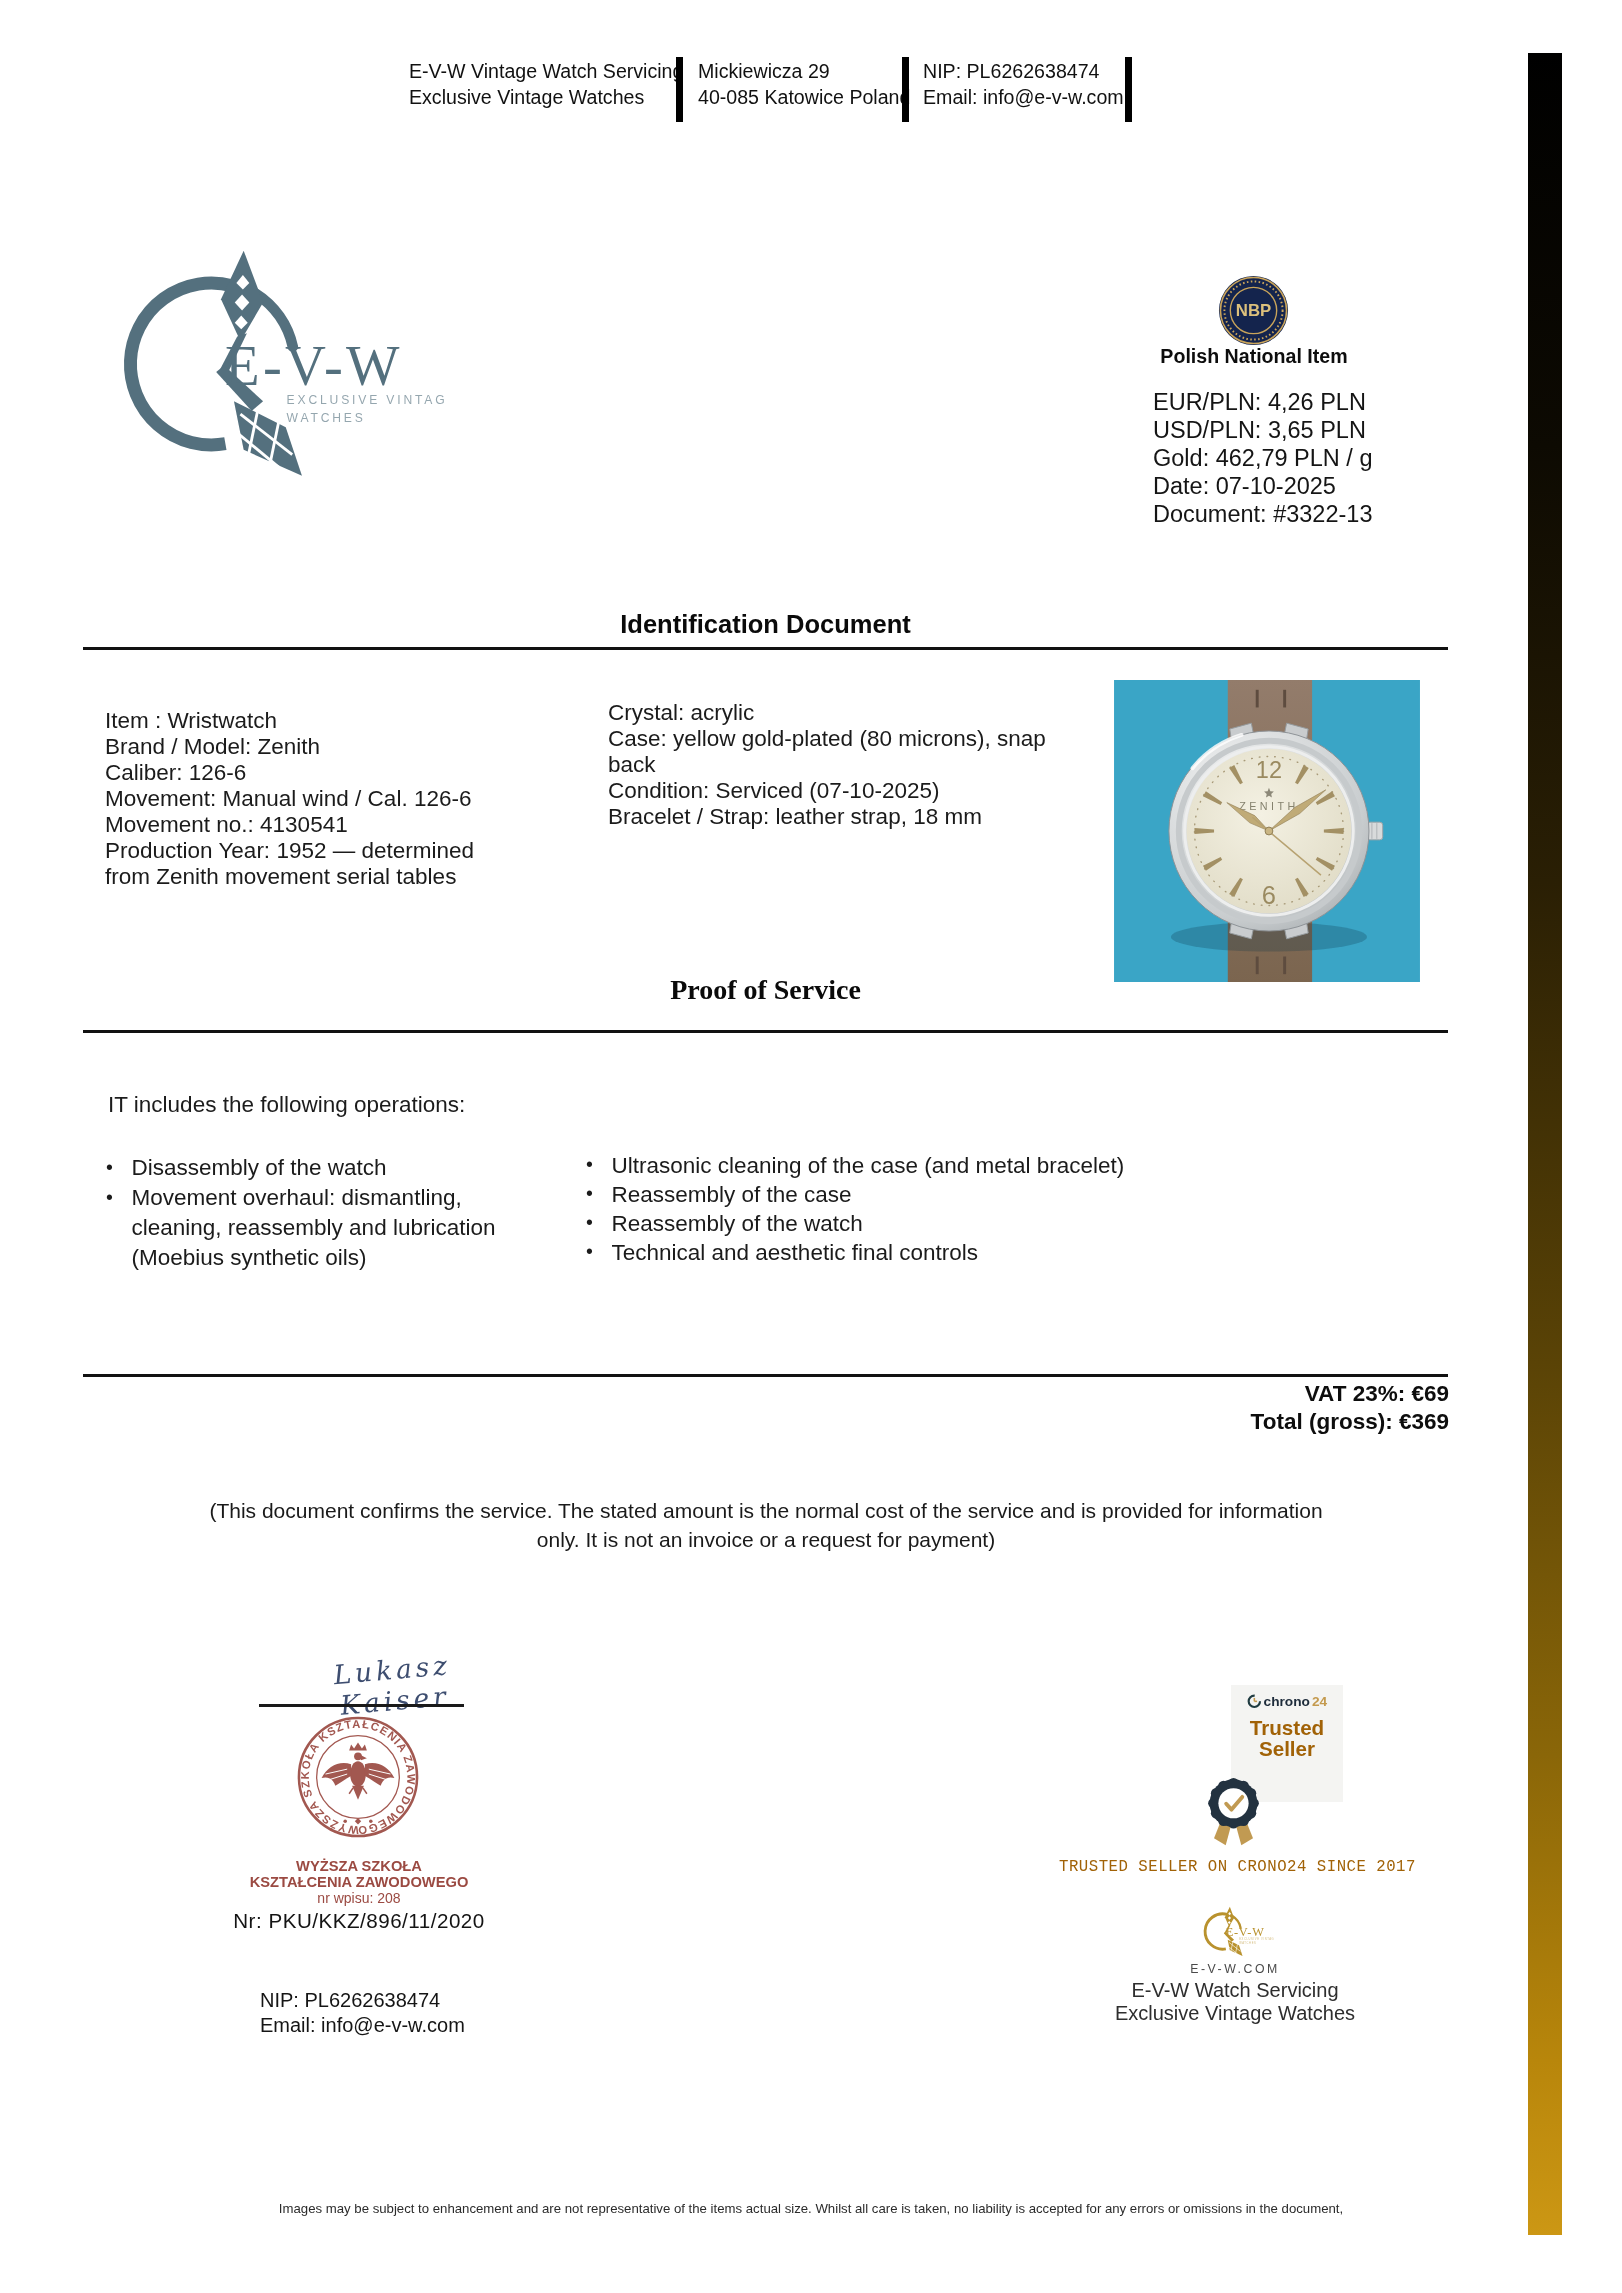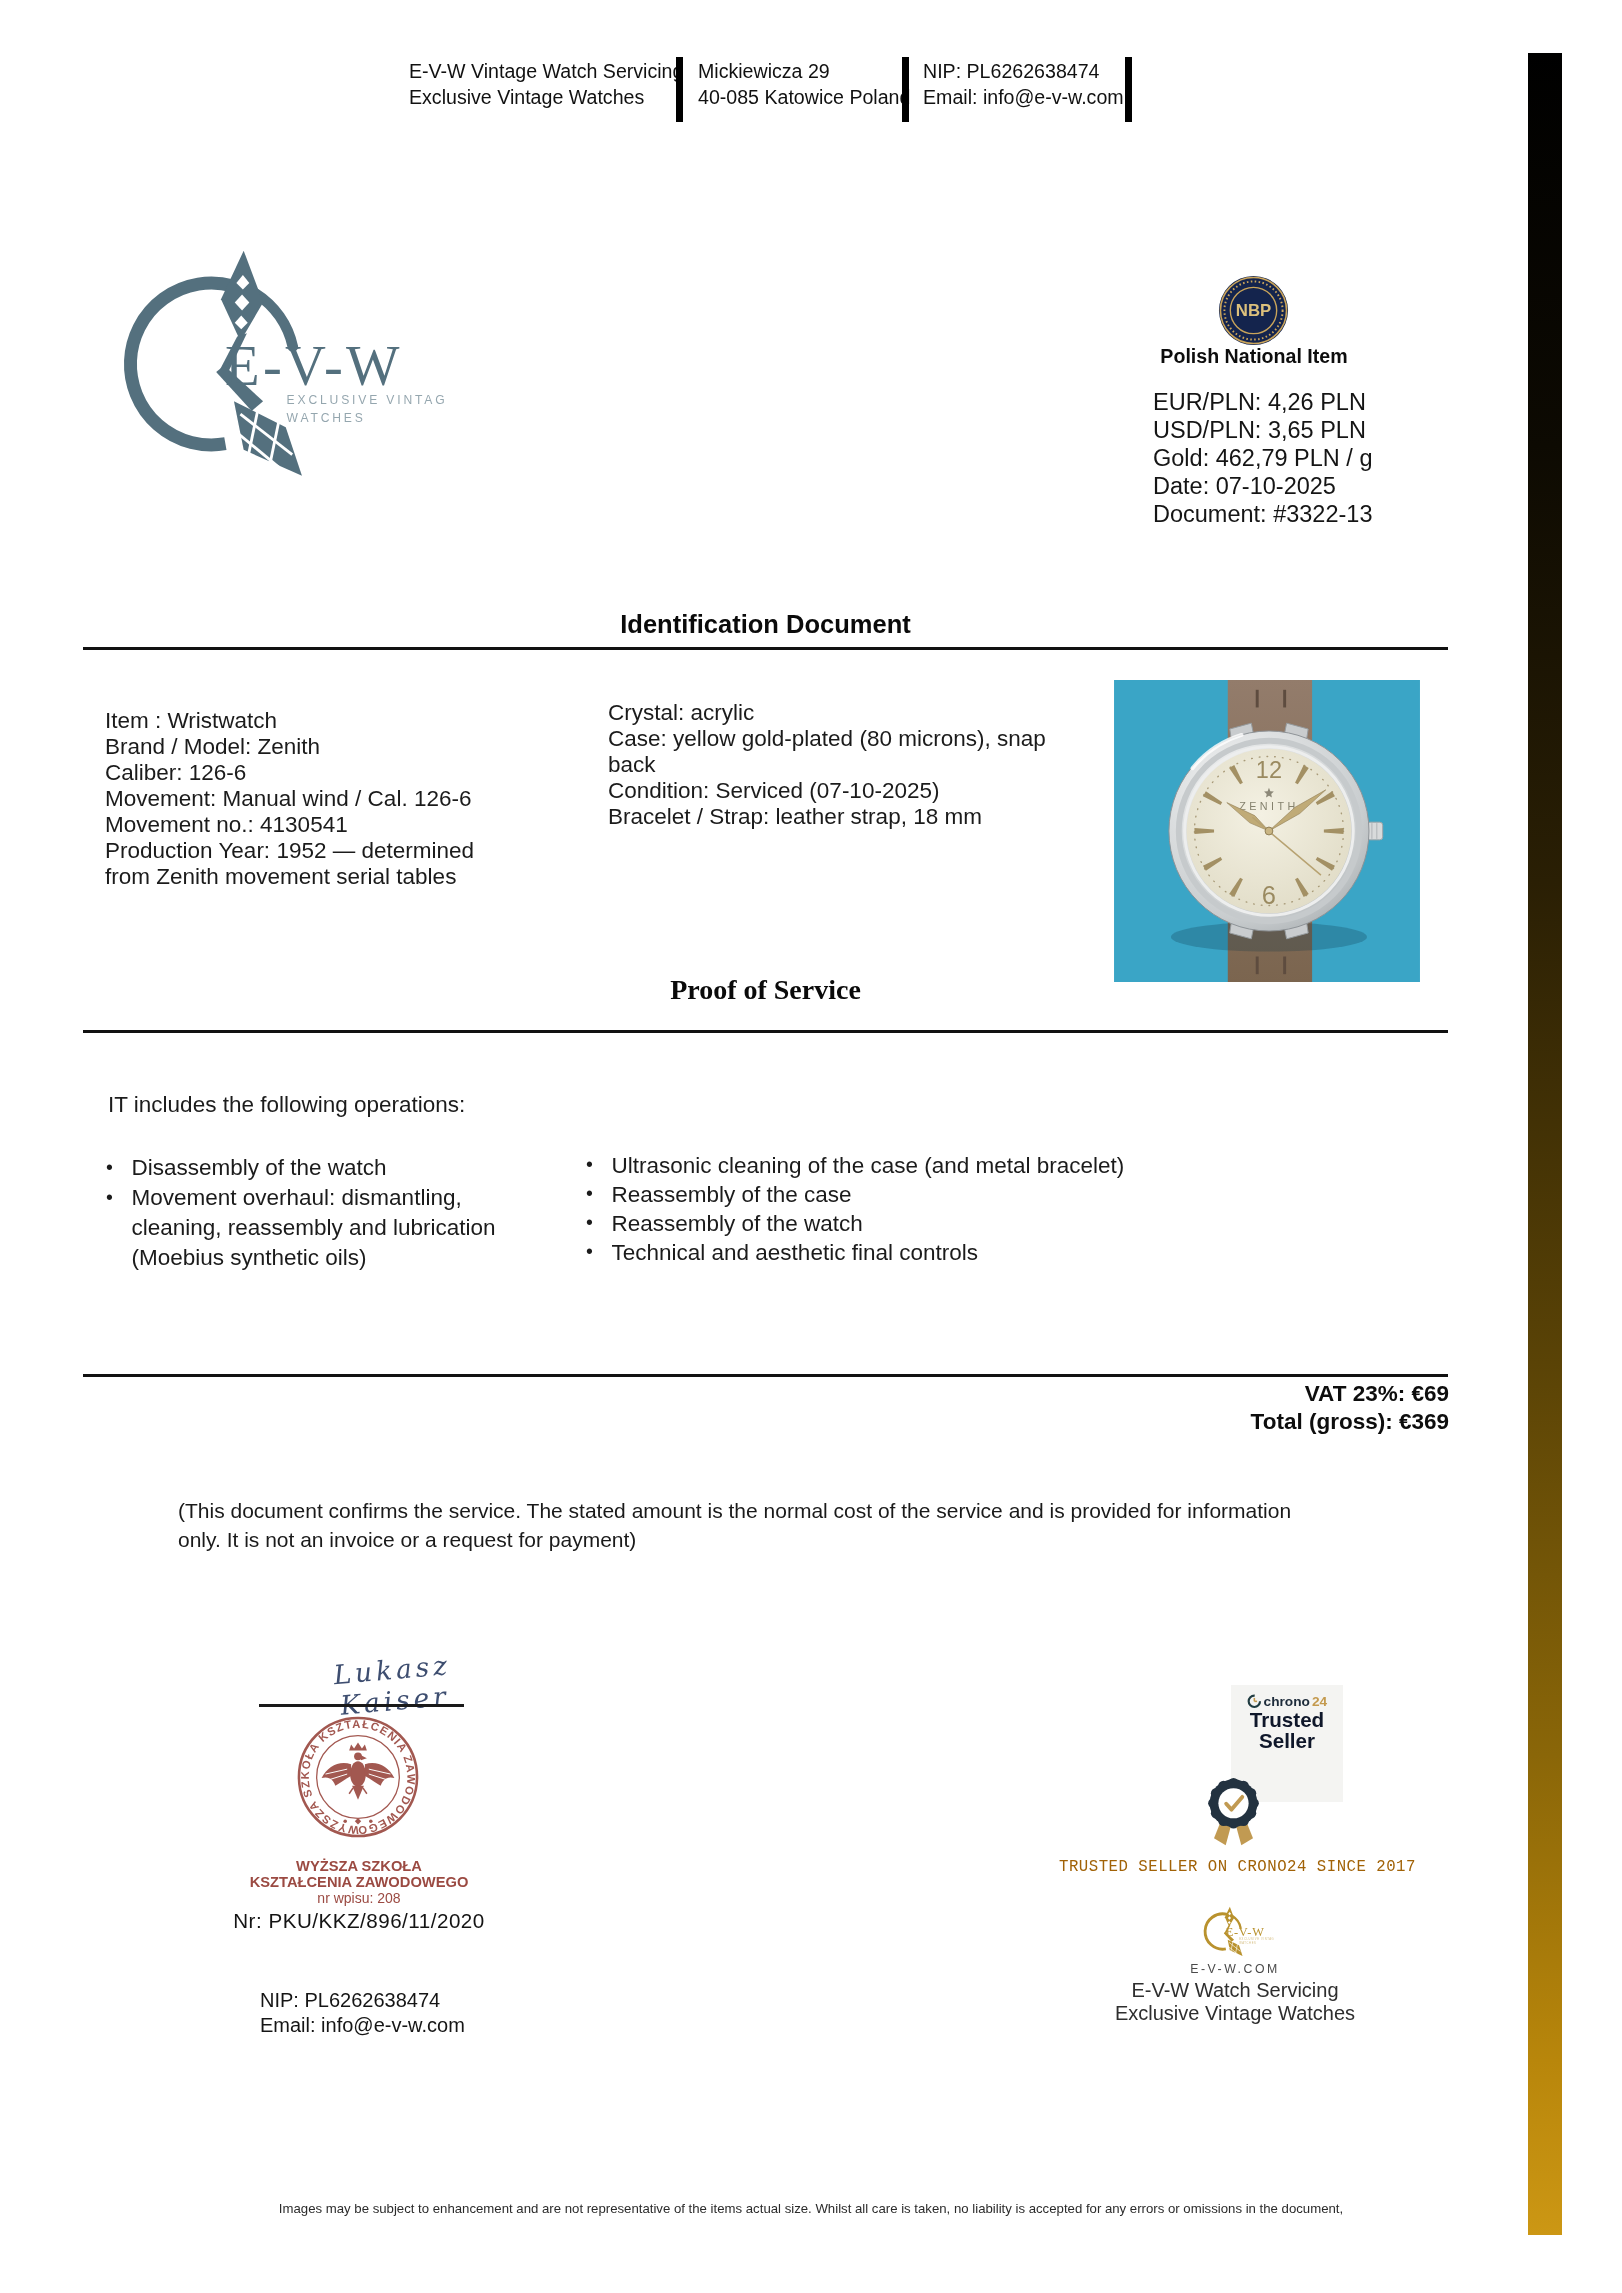--- a/index.html
+++ b/index.html
@@ -20,38 +20,38 @@
   .sec-title{position:absolute;left:83px;width:1365px;text-align:center;font-weight:bold;color:#0a0a0a;}
   
   .idcol{position:absolute;font-size:22.5px;line-height:26px;color:#1b1b1b;}
   
   .blist{position:absolute;font-size:22.5px;line-height:30px;color:#1b1b1b;}
   .brow{position:relative;padding-left:25.5px;}
   .brow.bullet::before{content:"•";position:absolute;left:0;top:-1px;font-size:19.6px;}
   
   .price{position:absolute;left:910px;top:1380px;width:539px;text-align:right;
          font-weight:bold;font-size:22.5px;line-height:28px;color:#0d0d0d;}
-  .note{position:absolute;left:178px;top:1496px;width:1176px;
+  .note{position:absolute;left:178px;top:1496px;width:1176px;text-align:center;
         font-size:21px;line-height:29px;color:#1a1a1a;}
   
   .signature{position:absolute;left:276px;top:1654px;width:235px;text-align:center;
              font-family:"DejaVu Serif",serif;font-style:italic;font-size:26.5px;letter-spacing:3.9px;
              color:#3e4e70;transform:rotate(-5deg);}
   .sigline{position:absolute;left:259px;top:1704px;width:205px;height:2.5px;background:#1a1a1a;}
   .stampblock{position:absolute;left:211px;top:1831px;width:296px;text-align:center;color:#9b4a42;}
   .stamp-l1{font-weight:bold;font-size:14.7px;line-height:15.7px;margin-top:28px;}
   .stamp-l2{font-weight:bold;font-size:14.7px;line-height:15.7px;}
   .stamp-l3{font-size:14px;line-height:16.7px;}
   .registry{font-size:20.6px;line-height:23.5px;color:#141414;margin-top:2px;letter-spacing:0.5px;}
   
   .ts-card{position:absolute;left:1231px;top:1685px;width:112px;height:117px;background:#f4f4f2;}
   .ts-logo{display:flex;justify-content:center;align-items:center;margin-top:8.8px;gap:2px;}
   .ts-brand{font-weight:bold;font-size:13.7px;color:#1d2b3a;}
   .ts-brand24{font-weight:bold;font-size:13.7px;color:#c49a4e;}
-  .ts-big{font-weight:bold;font-size:20.6px;line-height:21.6px;color:#0f172a;text-align:center;margin-top:0;}
+  .ts-big{font-weight:bold;font-size:20.6px;line-height:21.6px;color:#a16207;text-align:center;margin-top:8px;}
   .ts-caption{position:absolute;left:1059px;top:1858px;width:357px;text-align:center;
               font-family:"Liberation Mono",monospace;font-size:15.7px;letter-spacing:0.5px;color:#a16207;}
   .bl-block{position:absolute;left:1083px;top:1962px;width:304px;text-align:center;color:#2e2e2e;}
   .bl-site{font-size:12.3px;letter-spacing:2.5px;color:#4a4a4a;line-height:15.7px;}
   .bl-l1{font-size:20px;line-height:23.5px;margin-top:1px;}
   .bl-l2{font-size:20px;line-height:23.5px;}
   .nipblock{position:absolute;left:260px;top:1988px;font-size:20px;line-height:25px;color:#151515;}
   .footer{position:absolute;left:0;top:2201px;width:1622px;text-align:center;font-size:13.2px;color:#2b2b2b;}
   .steelcolor{color:#54707e;}
   .goldcolor{color:#b9922e;}

